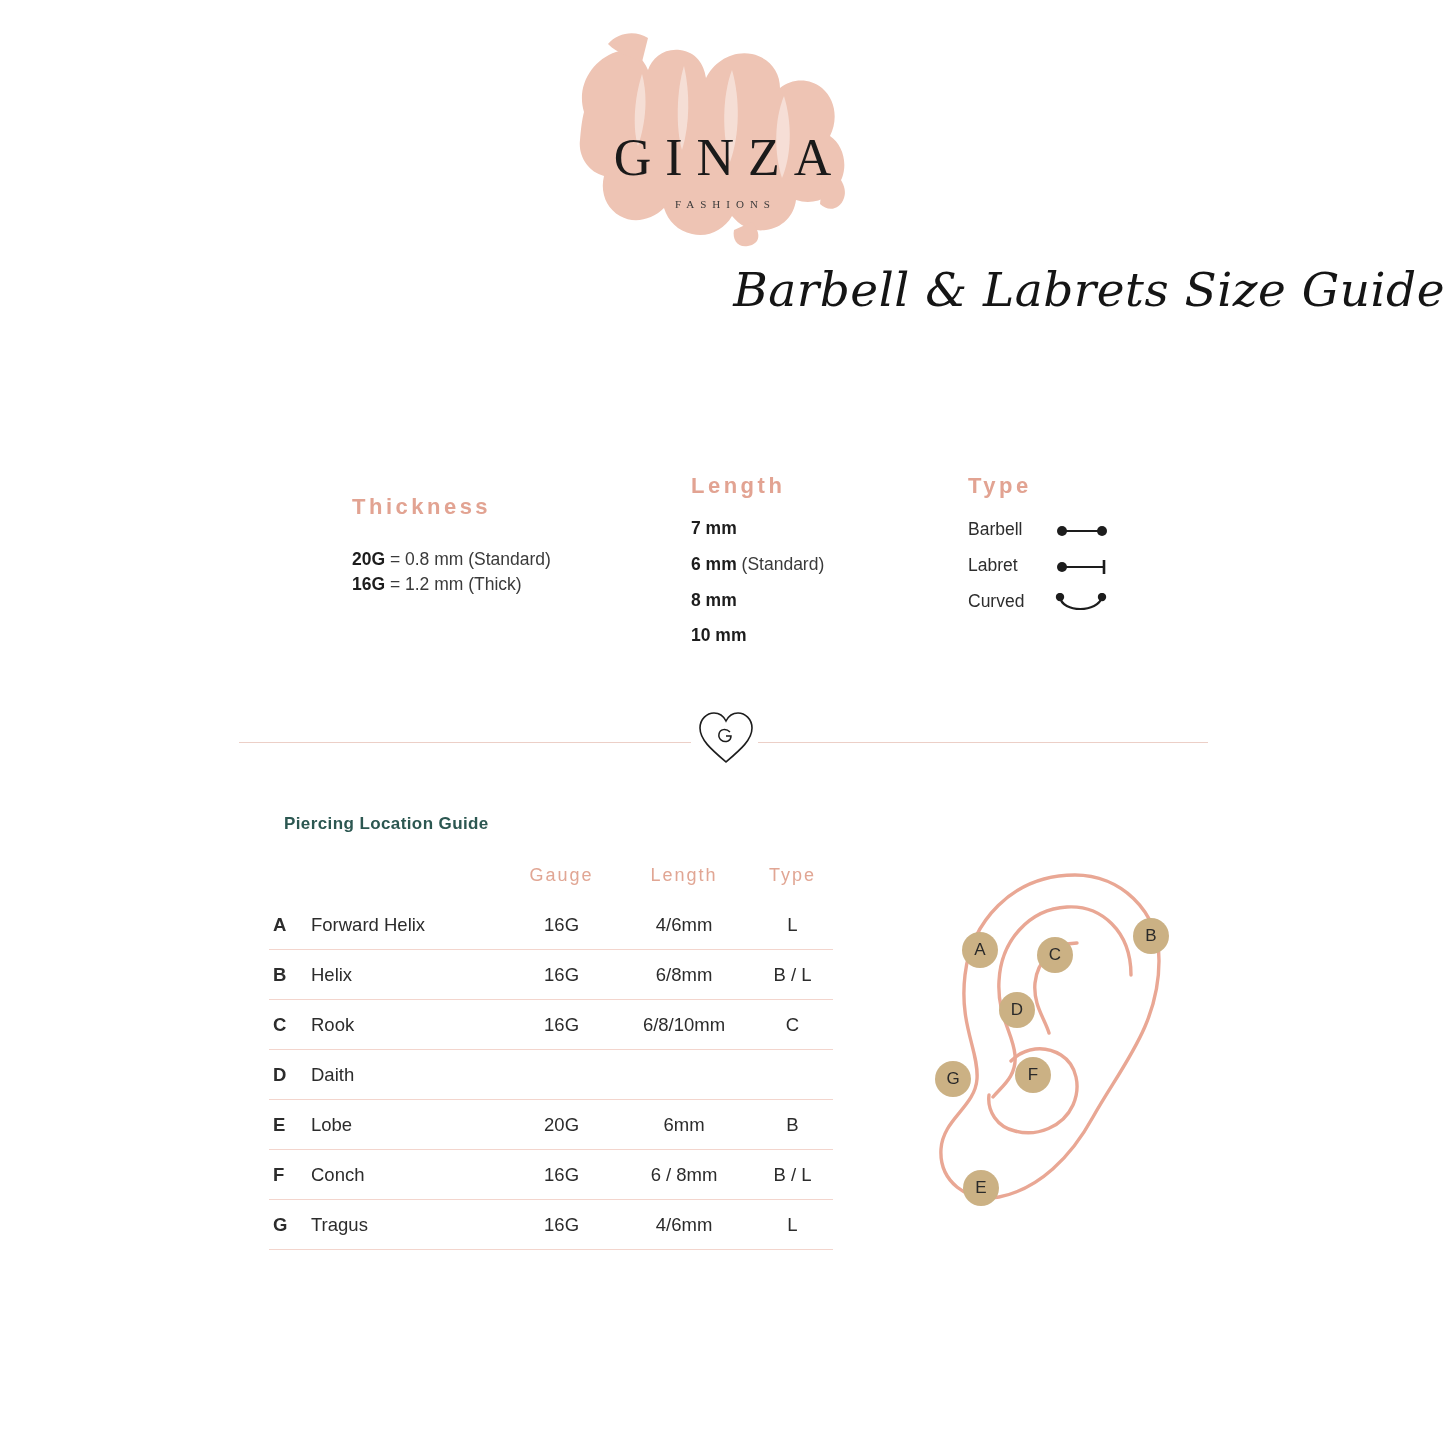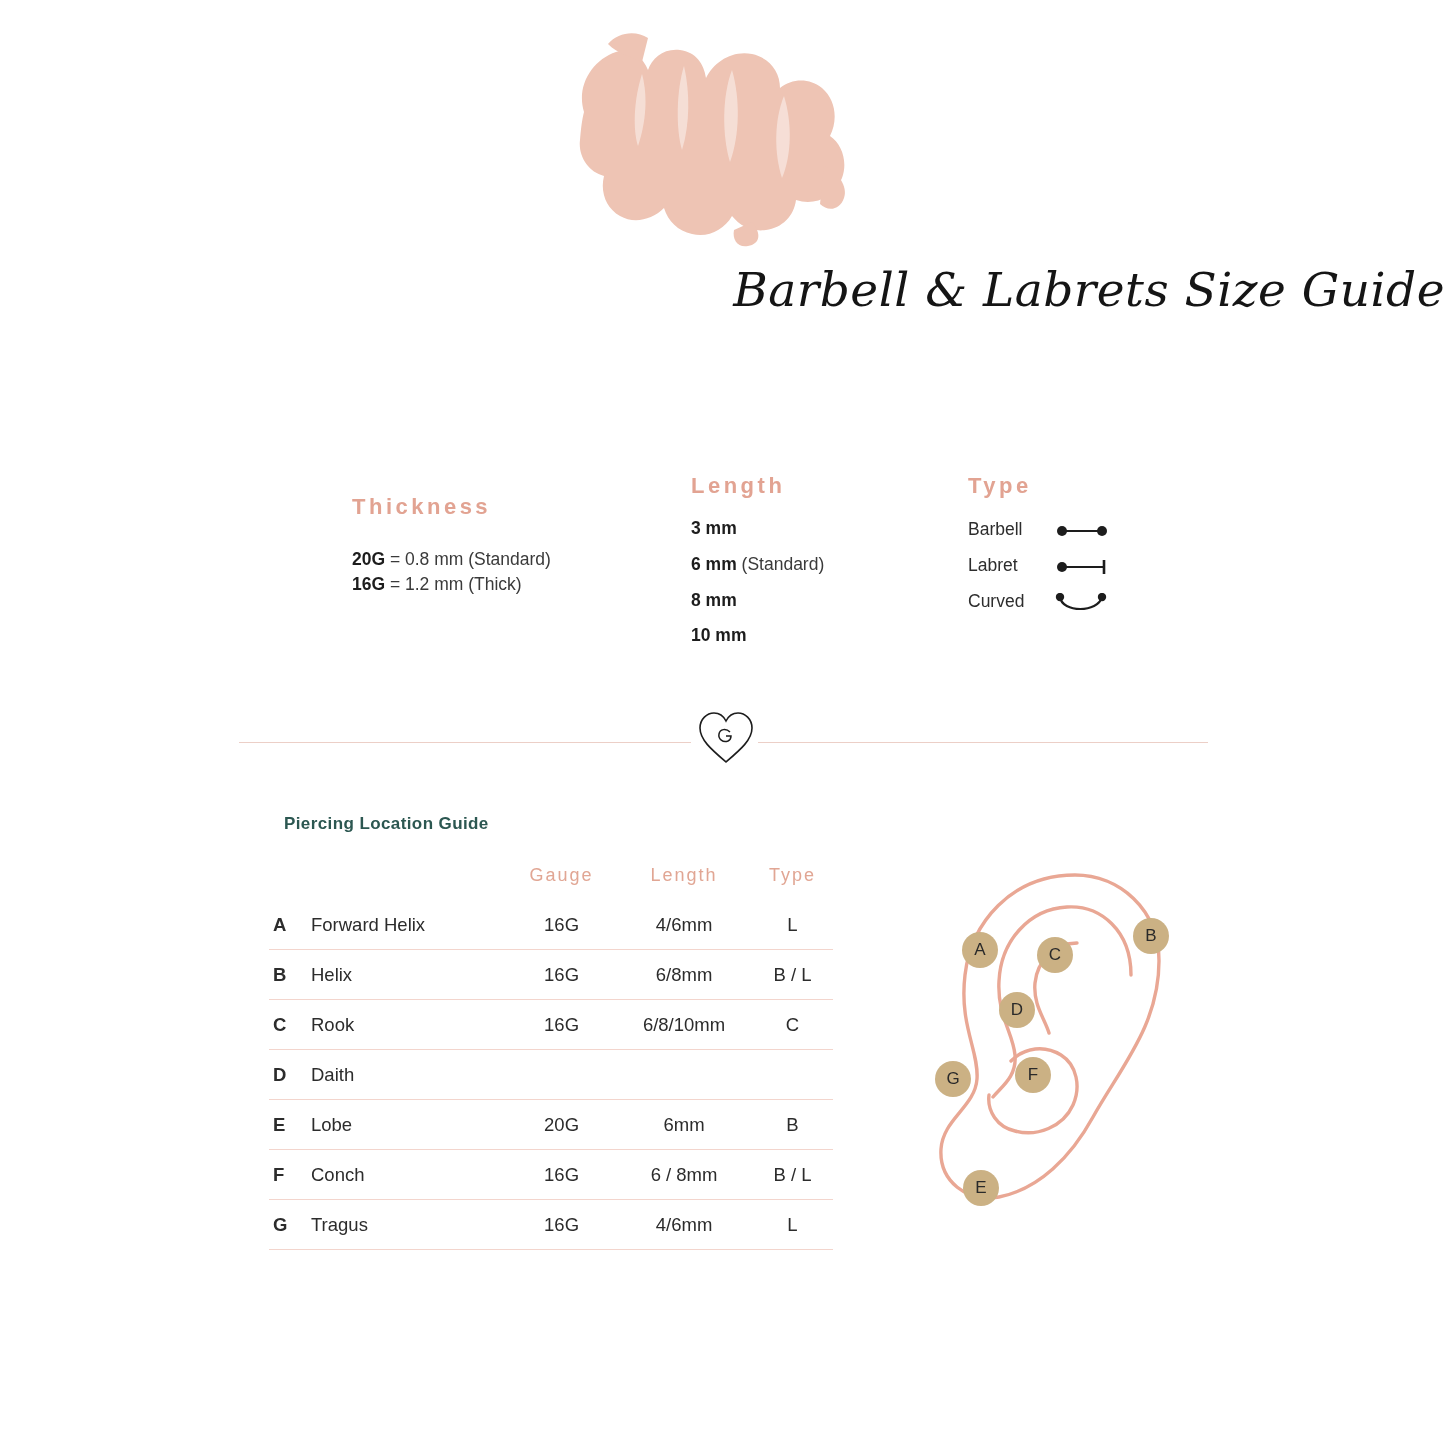--- a/index.html
+++ b/index.html
@@ -206,35 +206,37 @@
       <path d="M196,196 C206,208 204,218 192,220 C182,222 176,214 178,204 Z"></path>
       <path d="M268,140 C282,146 292,160 288,172 C284,184 272,186 264,178 Z"></path>
     </g>
     <g fill="#ffffff" opacity="0.45">
       <path d="M86,48 C92,70 90,96 82,120 C78,108 76,80 86,48 Z"></path>
       <path d="M128,40 C134,66 134,98 126,124 C120,104 120,66 128,40 Z"></path>
       <path d="M176,44 C184,72 184,108 174,136 C166,110 166,70 176,44 Z"></path>
       <path d="M228,70 C236,96 236,128 226,152 C218,128 218,94 228,70 Z"></path>
     </g>
   </svg>
+  <div class="logo-text">GINZA</div>
+  <div class="logo-sub">FASHIONS</div>
 </div>
 
 <div class="page-title">Barbell &amp; Labrets Size Guide</div>
 
 <div class="spec-head col-thickness" style="top:473px;">Thickness</div>
 <div class="spec-row col-thickness" style="top:528px;">
   <b>20G</b><span class="muted"> = 0.8 mm (Standard)</span>
 </div>
 <div class="spec-row col-thickness" style="top:553px;">
   <b>16G</b><span class="muted"> = 1.2 mm (Thick)</span>
 </div>
 
 <div class="spec-head col-length" style="top:473px;">Length</div>
 <div class="spec-row col-length" style="top:518px;">
-  <b>3 mm</b><span class="muted"></span>
+  <b>7 mm</b><span class="muted"></span>
 </div>
 <div class="spec-row col-length" style="top:554px;">
   <b>6 mm</b><span class="muted"> (Standard)</span>
 </div>
 <div class="spec-row col-length" style="top:590px;">
   <b>8 mm</b><span class="muted"></span>
 </div>
 <div class="spec-row col-length" style="top:625px;">
   <b>10 mm</b><span class="muted"></span>
 </div>

